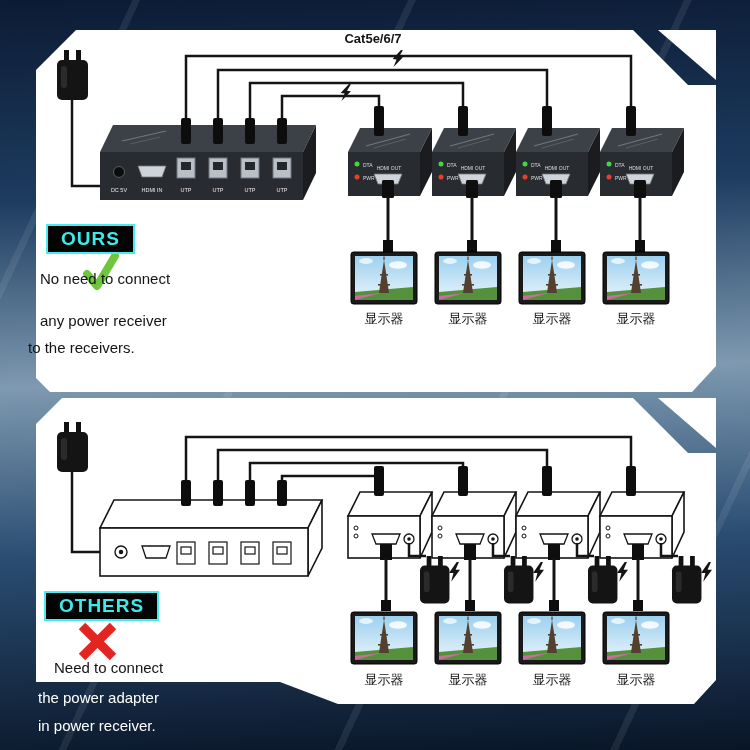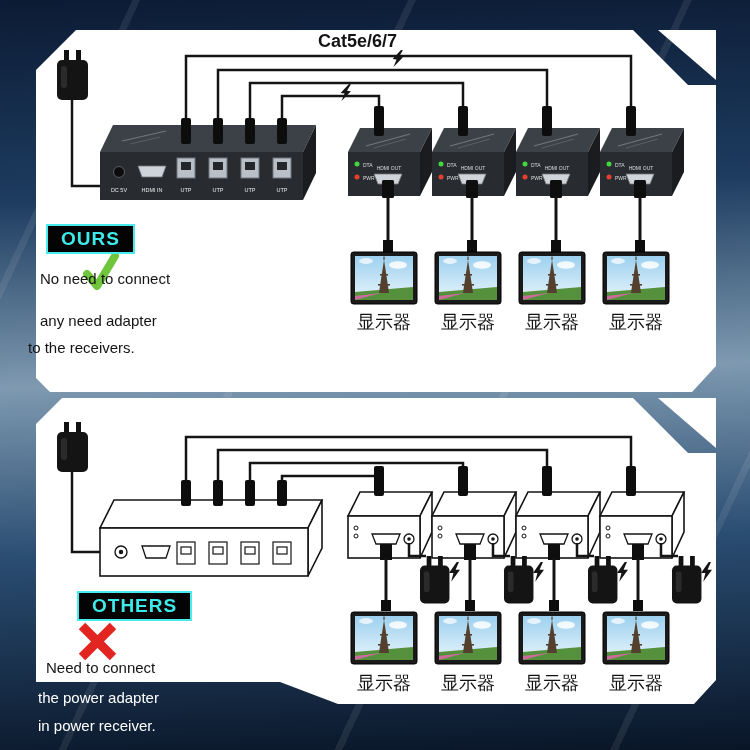--- a/index.html
+++ b/index.html
@@ -18,28 +18,28 @@
   #panel-top{left:36px;top:30px;width:680px;height:362px;
     clip-path:polygon(40px 0,597px 0,652px 55px,680px 55px,680px 336px,656px 362px,14px 362px,0 348px,0 40px);}
   #panel-top-accent{left:36px;top:30px;width:680px;height:362px;
     clip-path:polygon(622px 0,680px 0,680px 50px);}
   #panel-bottom{left:36px;top:398px;width:680px;height:306px;
     clip-path:polygon(26px 0,597px 0,652px 55px,680px 55px,680px 282px,658px 306px,302px 306px,244px 284px,0 284px,0 26px);}
   #panel-bottom-accent{left:36px;top:398px;width:680px;height:306px;
     clip-path:polygon(622px 0,680px 0,680px 50px);}
   #diagram{position:absolute;inset:0;z-index:2;font-family:"Liberation Sans",sans-serif;}
   .t{position:absolute;z-index:3;color:#141414;}
-  #cat-label{left:318px;top:31px;width:110px;font-size:18px;font-weight:bold;}
+  #cat-label{left:318px;top:31px;width:110px;text-align:center;font-size:13px;font-weight:bold;}
   .badge{position:absolute;z-index:3;background:#040404;color:#3ee9e9;border:2px solid #49ecec;
     font-size:19px;font-weight:bold;letter-spacing:1px;padding:2px 13px;}
   #badge-ours{left:46px;top:224px;}
-  #badge-others{left:44px;top:591px;margin-left:33px;}
+  #badge-others{left:44px;top:591px;}
   .desc{font-size:15px;}
   .desc-w{color:#ffffff;}
-  .monlabel{width:80px;text-align:center;font-size:18px;color:#111;}
+  .monlabel{width:80px;text-align:center;font-size:13px;color:#111;}
   .wire{stroke:#141414;stroke-width:2.5;fill:none;}
   .wire3{stroke:#141414;stroke-width:3;fill:none;}
   .ol{stroke:#141414;stroke-width:1.6;fill:#fff;}
   svg text{font-family:"Liberation Sans",sans-serif;}
 </style>
 </head>
 <body>
 
 <div id="streaks"></div>
 
@@ -245,29 +245,29 @@
       <line x1="82" y1="626" x2="113" y2="657"></line>
       <line x1="113" y1="626" x2="82" y2="657"></line>
     </g>
   </g>
 </svg>
 
 <div id="cat-label" class="t">Cat5e/6/7</div>
 
 <div id="badge-ours" class="badge">OURS</div>
 <div class="t desc" style="left:40px;top:270px;">No need to connect</div>
-<div class="t desc" style="left:40px;top:312px;">any need adapter</div>
+<div class="t desc" style="left:40px;top:312px;">any power receiver</div>
 <div class="t desc" style="left:28px;top:339px;">to the receivers.</div>
 
 <div class="t monlabel" style="left:344px;top:310px;">显示器</div>
 <div class="t monlabel" style="left:428px;top:310px;">显示器</div>
 <div class="t monlabel" style="left:512px;top:310px;">显示器</div>
 <div class="t monlabel" style="left:596px;top:310px;">显示器</div>
 
 <div id="badge-others" class="badge">OTHERS</div>
-<div class="t desc" style="left:46px;top:659px;text-align:right;">Need to connect</div>
+<div class="t desc" style="left:54px;top:659px;text-align:right;">Need to connect</div>
 <div class="t desc desc-w" style="left:38px;top:689px;">the power adapter</div>
 <div class="t desc desc-w" style="left:38px;top:717px;">in power receiver.</div>
 
 <div class="t monlabel" style="left:344px;top:671px;">显示器</div>
 <div class="t monlabel" style="left:428px;top:671px;">显示器</div>
 <div class="t monlabel" style="left:512px;top:671px;">显示器</div>
 <div class="t monlabel" style="left:596px;top:671px;">显示器</div>
 
 </body></html>

